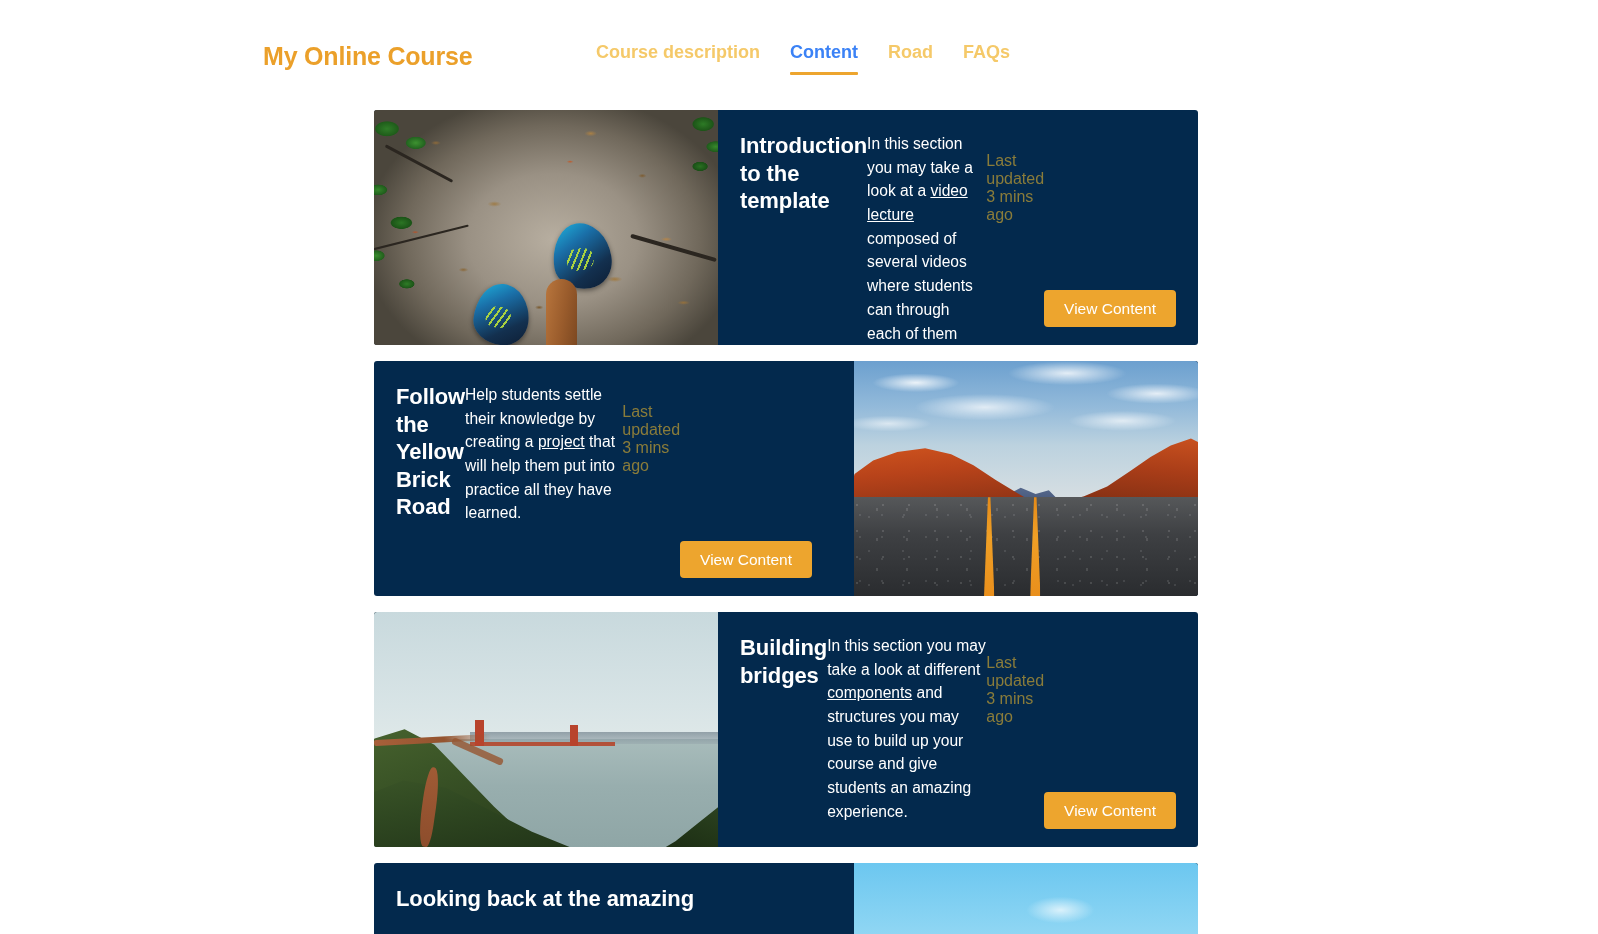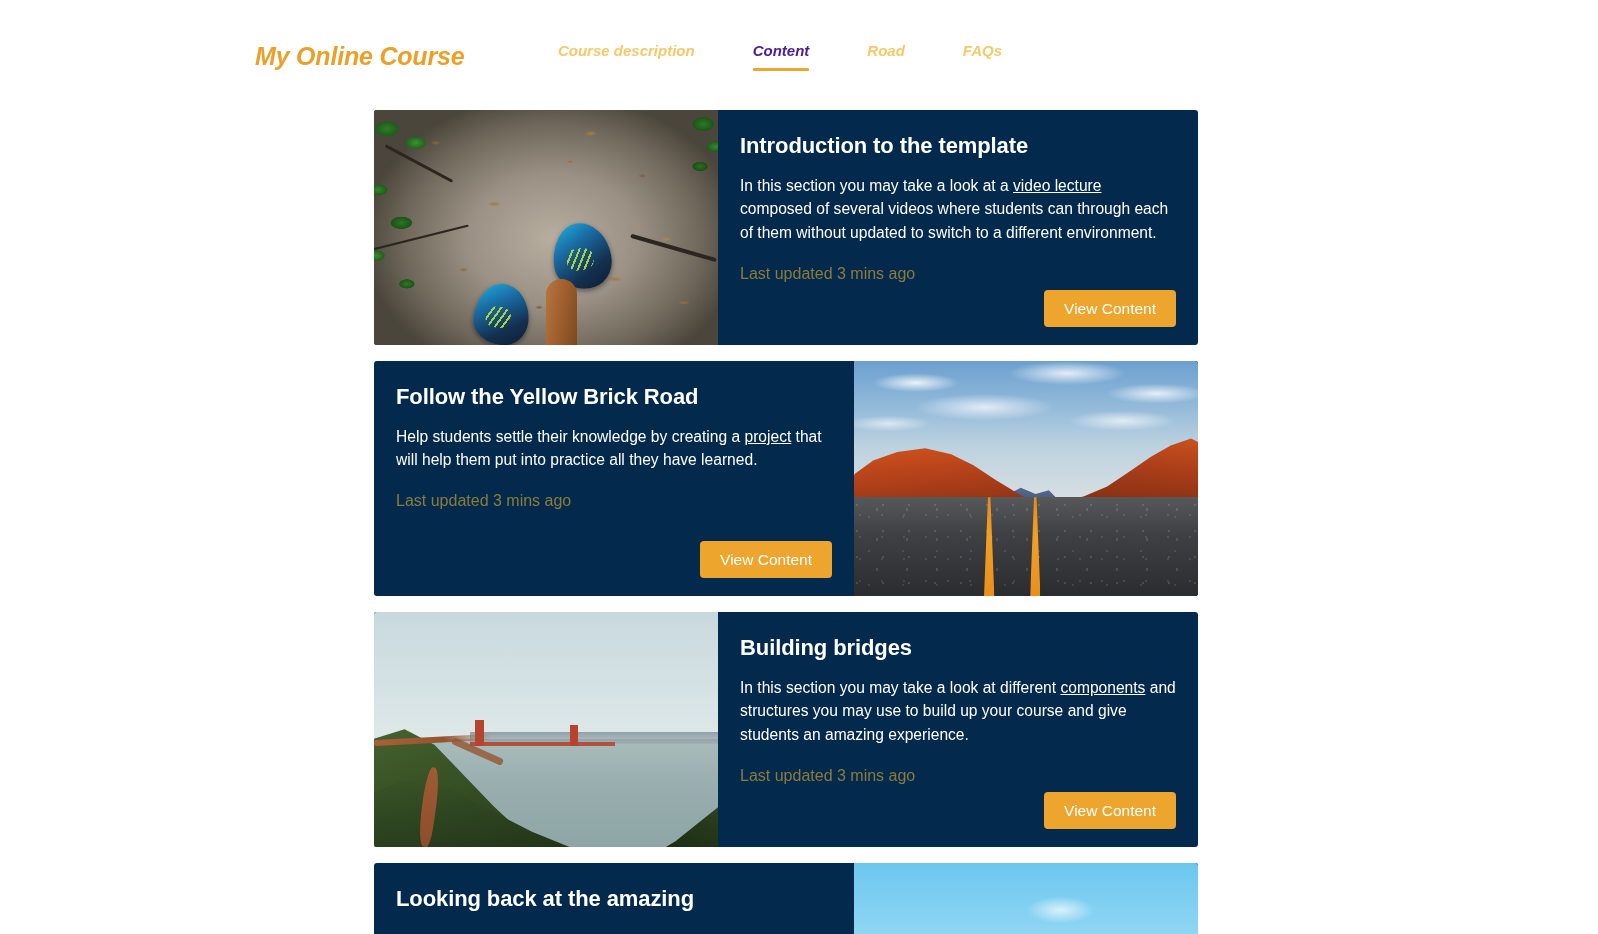--- a/index.html
+++ b/index.html
@@ -16,26 +16,25 @@
   .page {
     position: relative;
     width: 1598px;
     height: 934px;
     background: #ffffff;
   }
 
   
   .site-header {
     position: absolute;
-    top: 0; left: 0;
+    top: 0; left: 8px;
     width: 1297px;
     height: 110px;
     display: flex;
     align-items: center;
-    font-style: italic;
   }
 
   .brand {
     position: absolute;
     left: 255px;
     top: 42px;
     font-size: 25px;
     font-weight: bold;
     color: #eba02a;
     letter-spacing: -0.2px;
@@ -46,32 +45,31 @@
     position: absolute;
     right: 295px;
     top: 42px;
     display: flex;
     align-items: flex-start;
     gap: 30px;
   }
 
   .nav-item {
     position: relative;
-    font-size: 15px;
+    font-size: 18px;
     font-weight: bold;
     color: #f5c969;
     white-space: nowrap;
     padding-bottom: 12px;
     cursor: pointer;
     text-decoration: none;
-    margin-left: 28px;
   }
 
   .nav-item.active {
-    color: #4c1d95;
+    color: #3b82f6;
   }
 
   .nav-item.active::after {
     content: "";
     position: absolute;
     left: 0; right: 0;
     bottom: 0;
     height: 3px;
     background: #eda52e;
     border-radius: 1px;
@@ -88,37 +86,37 @@
   .course-card {
     display: flex;
     width: 824px;
     height: 235px;
     background: #03294d;
     border-radius: 3px;
     overflow: hidden;
     margin-bottom: 16px;
   }
 
-  .course-card.media-right { flex-direction: row-reverse; }
+  .course-card.media-right { flex-direction: row-reverse; gap: 20px; }
 
   .card-media {
     width: 344px;
     height: 235px;
     flex: 0 0 344px;
     position: relative;
     overflow: hidden;
     background: #1a2a33;
   }
 
   .card-body {
     flex: 1 1 auto;
     position: relative;
     padding: 22px 22px 18px 22px;
     display: flex;
-    flex-direction: column;
+    flex-direction: row;
     color: #ffffff;
     justify-content: space-between;
   }
 
   .card-title {
     font-size: 22px;
     font-weight: bold;
     color: #ffffff;
     line-height: 1.25;
     margin-bottom: 14px;

